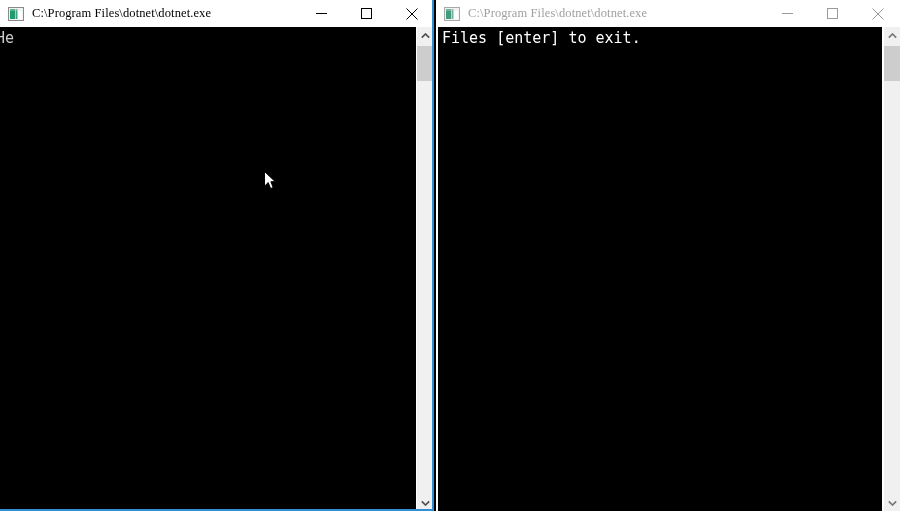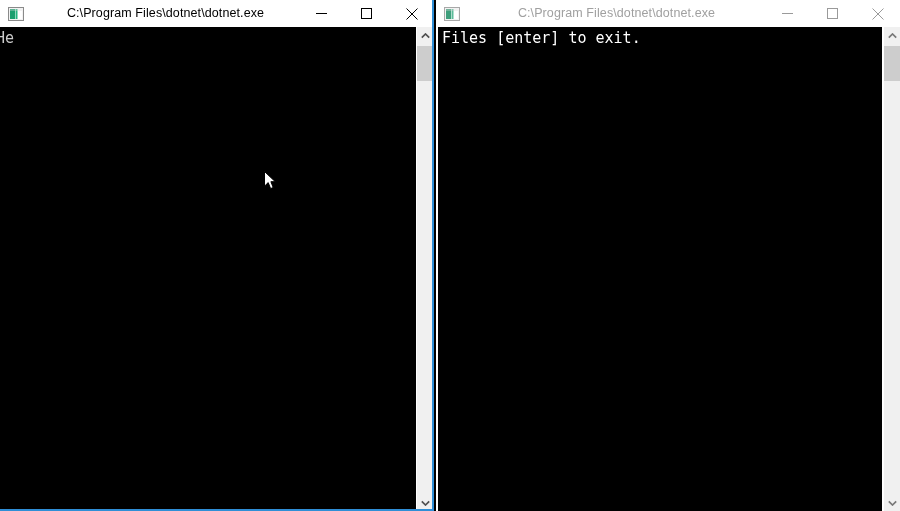--- a/index.html
+++ b/index.html
@@ -45,29 +45,28 @@
     height: 16px;
     margin-left: 8px;
     margin-right: 8px;
     flex: 0 0 auto;
     position: relative;
   }
 
   .win-icon svg { display: block; }
 
   .title-text {
-    font-family: Liberation Sans, sans-serif;
+    font-family: Liberation Serif, serif;
     font-size: 12.5px;
     line-height: 27px;
     color: #000000;
     white-space: nowrap;
     letter-spacing: 0.1px;
     flex: 1 1 auto;
     overflow: hidden;
-    text-align: center;
   }
 
   .window.inactive .title-text { color: #a0a0a0; }
 
   .caption-buttons {
     display: flex;
     align-items: stretch;
     height: 27px;
     flex: 0 0 auto;
   }

